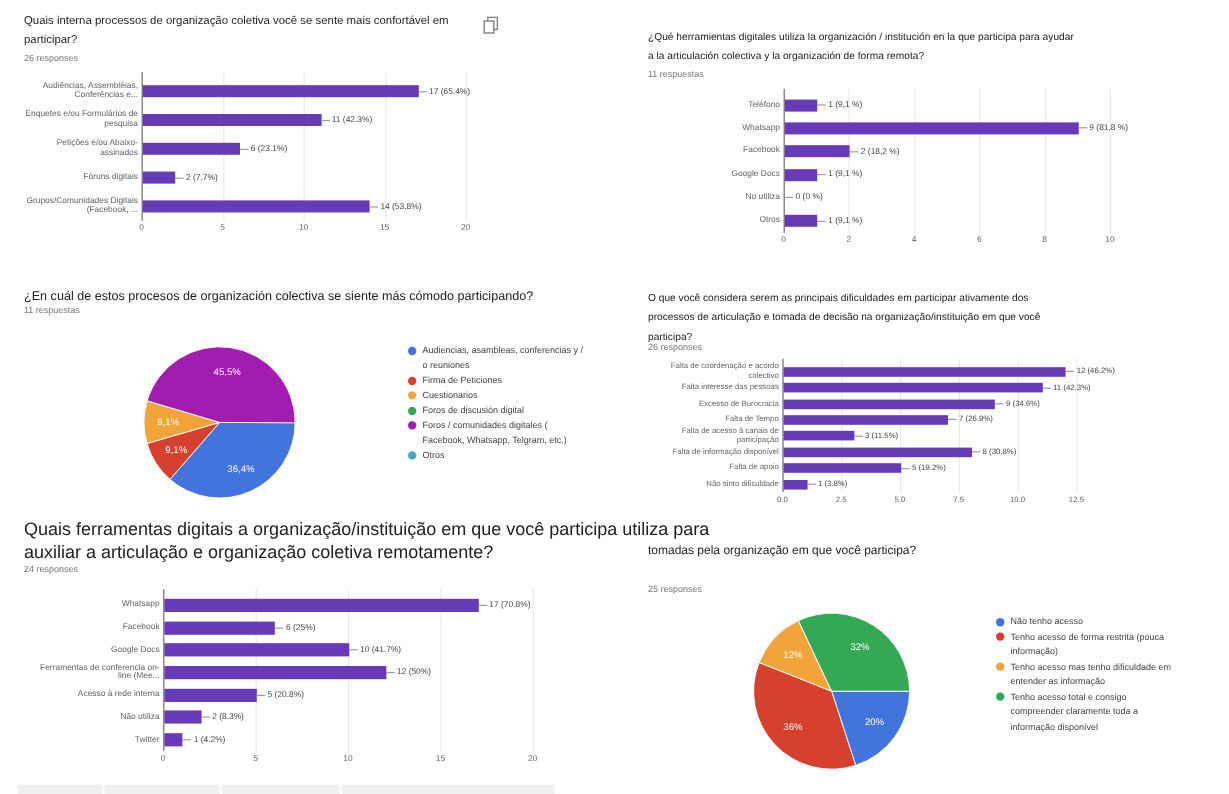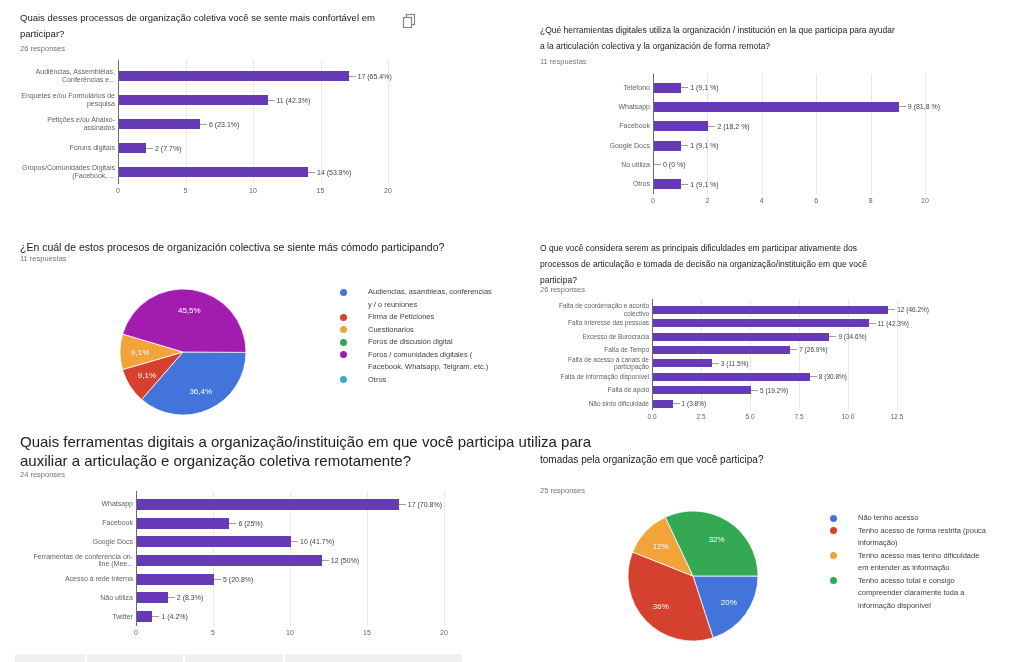--- a/index.html
+++ b/index.html
@@ -14,35 +14,35 @@
   .grid{position:absolute;width:1px;background:#e8e8e8;}
   .grid.zero{background:#6b6b6b;}
   .tick{position:absolute;font-size:7px;color:#5f6368;width:26px;text-align:center;}
   .cat{position:absolute;display:flex;flex-direction:column;justify-content:center;
        align-items:flex-end;text-align:right;color:#5f6368;line-height:1.12;}
   .bar{position:absolute;}
   .val{position:absolute;display:flex;align-items:center;color:#424242;white-space:nowrap;}
   .conn{display:inline-block;width:7px;height:1px;background:#9e9e9e;margin-right:2px;flex:none;}
   .pielabel{position:absolute;transform:translate(-50%,-50%);color:#fff;}
   .legend{position:absolute;display:flex;flex-direction:column;}
-  .legend-item{display:flex;align-items:flex-start;gap:16px;}
+  .legend-item{display:flex;align-items:flex-start;}
   .legend-dot{width:7px;height:7px;border-radius:50%;flex:none;margin-top:2.5px;margin-right:5px;}
   .legend-text{font-size:7.5px;line-height:12.5px;color:#424242;}
   .copy-btn{position:absolute;background:none;border:none;padding:0;cursor:pointer;line-height:0;}
   .strip{position:absolute;background:#f0f0f0;}
   .strip-div{position:absolute;top:0;bottom:0;width:2px;background:#fff;}
 </style>
 </head>
 <body>
 
 <div class="stage">
 
   <section class="panel" style="left: 20px; top: 10px; width: 460px; height: 200px;">
     <h2 class="title" style="font-size: 9.5px; line-height: 16px; color: rgb(32, 33, 36);">
-        <div>Quais desses processos de organização coletiva você se sente mais confortável em</div>
+        <div>Quais interna processos de organização coletiva você se sente mais confortável em</div>
         <div>participar?</div>
       </h2>
     <div class="subtitle" style="top: 34px;">26 responses</div>
     <div class="chart-body">
         <div class="grid zero" style="left: 98px; top: 50px; height: 124px;"></div>
         <div class="tick" style="left: 85px; top: 177px; font-size: 7px;">0</div>
         <div class="grid" style="left: 165.5px; top: 50px; height: 124px;"></div>
         <div class="tick" style="left: 152.5px; top: 177px; font-size: 7px;">5</div>
         <div class="grid" style="left: 233px; top: 50px; height: 124px;"></div>
         <div class="tick" style="left: 220px; top: 177px; font-size: 7px;">10</div>

